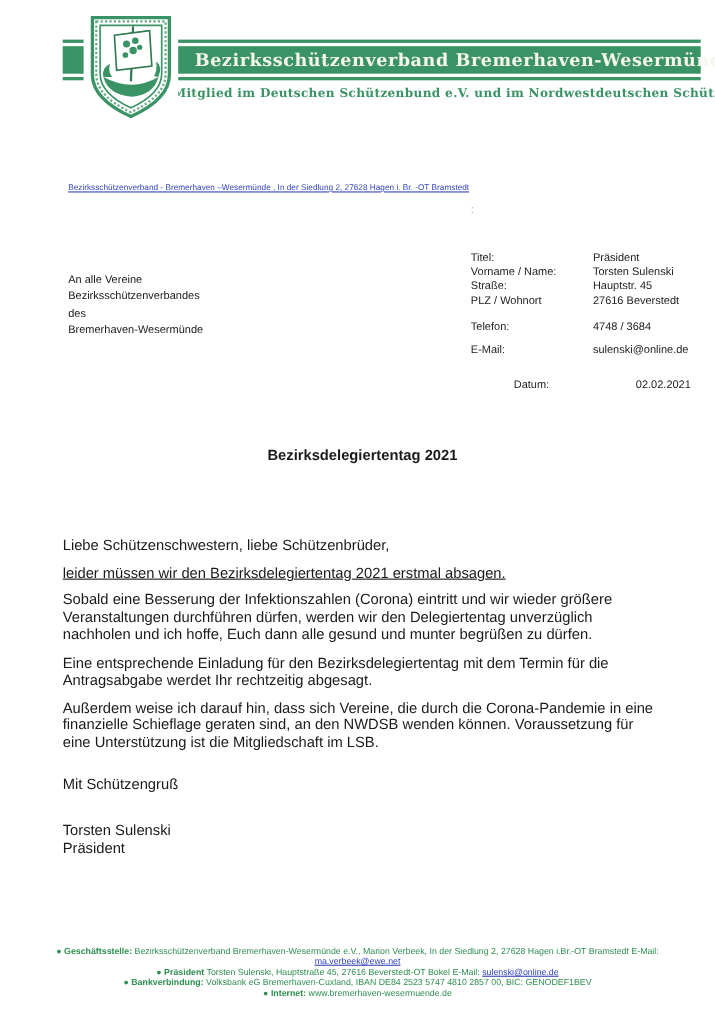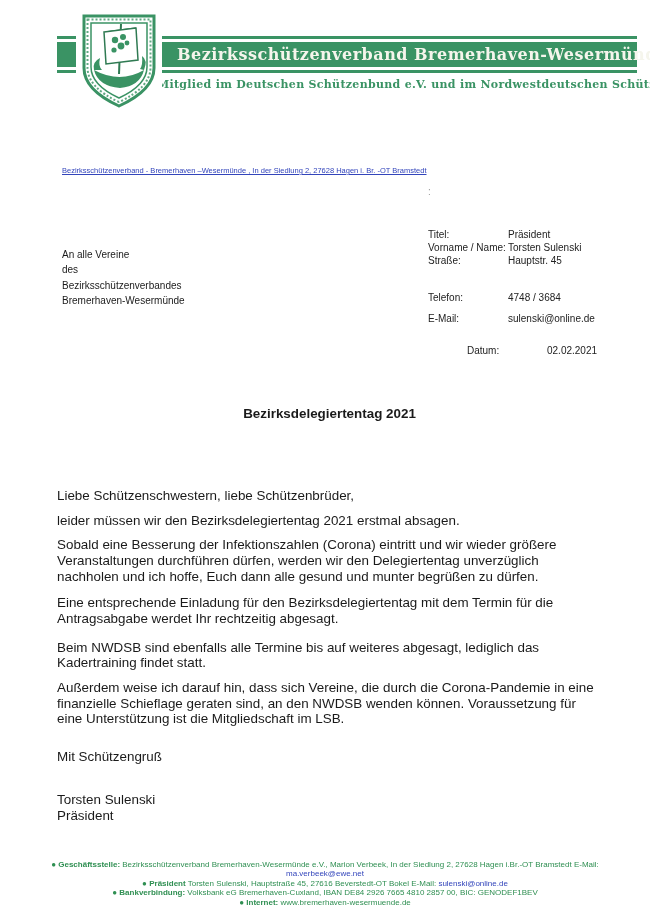--- a/index.html
+++ b/index.html
@@ -30,43 +30,43 @@
     text-decoration:underline;white-space:nowrap;cursor:pointer;text-align:right;
   }
   
   .recipient{position:absolute;left:62px;top:247px;font-size:10px;line-height:15.3px;}
   
   .info-colon{position:absolute;left:428px;top:186px;font-size:10px;color:#999;}
   .info{position:absolute;left:428px;width:210px;font-size:10px;color:#222;}
   .info.main{top:228px;}
   .info.contact{top:291px;}
   .info.date{top:344px;padding-left:39px;}
-  .info .row{display:flex;height:13px;line-height:13px;}
+  .info .row{display:flex;height:13px;line-height:13px;gap:31px;}
   .info.contact .row{margin-bottom:8px;}
   .info .lbl{width:80px;flex:none;}
   .info .val{flex:1;}
   
   .body{position:absolute;left:57px;top:406px;width:545px;font-size:13.4px;line-height:15.7px;}
   .subject{font-weight:bold;text-align:center;}
   .salutation{margin-top:66px;}
-  .p0{margin-top:10px;}
+  .p0{margin-top:10px;text-decoration:underline;}
   .p1{margin-top:8px;}
   .p2{margin-top:11px;}
   .p3{margin-top:13px;}
   .p4{margin-top:9px;}
   .closing{margin-top:22px;}
   .signature{margin-top:27px;}
   
   .footer{
     position:absolute;left:30px;top:860px;width:590px;text-align:center;
     font-size:8px;line-height:9.4px;color:#2f8f52;
   }
   .footer b{color:#2f8f52;}
   .footer .link,.sender{cursor:pointer;}
-  .footer .link{color:#3345bb;}
+  .footer .link{color:#3345bb;text-decoration:underline;}
 </style>
 </head>
 <body>
 
 <div class="page">
 
   <div class="rule top"></div>
   <div class="band">
     <span>Bezirksschützenverband Bremerhaven-Wesermünde e.V.</span>
   </div>
@@ -96,39 +96,43 @@
       <path d="M16,58 q26,14 50,0 q-4,16 -24,18 q-22,-2 -26,-18 Z" fill="#3a9364"></path>
       <path d="M16,58 q-2,-8 6,-12 q-2,8 2,12 Z" fill="#3a9364"></path>
       <path d="M66,58 q4,-10 -2,-14 q1,9 -2,13 Z" fill="#3a9364"></path>
     </svg>
   </div>
 
   <a class="sender">Bezirksschützenverband -  Bremerhaven –Wesermünde , In der Siedlung 2, 27628 Hagen i. Br. -OT Bramstedt</a>
 
   <div class="recipient">
     <div>An alle Vereine</div>
+    <div>Bezirksschützenverbandes</div>
     <div>des</div>
-    <div>Bezirksschützenverbandes</div>
     <div>Bremerhaven-Wesermünde</div>
   </div>
 
   <div class="info-colon">:</div>
 
   <div class="info main">
     <div class="row">
       <span class="lbl">Titel:</span>
       <span class="val">Präsident</span>
     </div>
     <div class="row">
       <span class="lbl">Vorname / Name:</span>
       <span class="val">Torsten Sulenski</span>
     </div>
     <div class="row">
       <span class="lbl">Straße:</span>
       <span class="val">Hauptstr. 45</span>
+    </div>
+    <div class="row">
+      <span class="lbl">PLZ / Wohnort</span>
+      <span class="val">27616 Beverstedt</span>
     </div>
   </div>
 
   <div class="info contact">
     <div class="row">
       <span class="lbl">Telefon:</span>
       <span class="val">4748 / 3684</span>
     </div>
     <div class="row">
       <span class="lbl">E-Mail:</span>
@@ -142,41 +146,40 @@
       <span class="val">02.02.2021</span>
     </div>
   </div>
 
   <div class="body">
     <div class="subject">Bezirksdelegiertentag 2021</div>
     <div class="salutation">Liebe Schützenschwestern, liebe Schützenbrüder,</div>
     <div class="p0">leider müssen wir den Bezirksdelegiertentag 2021 erstmal absagen.</div>
     <div class="p1">Sobald eine Besserung der Infektionszahlen (Corona) eintritt und wir wieder größere Veranstaltungen durchführen dürfen, werden wir den Delegiertentag unverzüglich nachholen und ich hoffe, Euch dann alle gesund und munter begrüßen zu dürfen.</div>
     <div class="p2">Eine entsprechende Einladung für den Bezirksdelegiertentag mit dem Termin für die Antragsabgabe werdet Ihr rechtzeitig abgesagt.</div>
-    <div class="p3">Beim NWDSB sind ebenfalls alle Termine bis auf weiteres abgesagt, lediglich das Kadertraining findet statt.</div>
     <div class="p4">Außerdem weise ich darauf hin, dass sich Vereine, die durch die Corona-Pandemie in eine finanzielle Schieflage geraten sind, an den NWDSB wenden können. Voraussetzung für eine Unterstützung ist die Mitgliedschaft im LSB.</div>
     <div class="closing">Mit Schützengruß</div>
     <div class="signature">
       <div>Torsten Sulenski</div>
       <div>Präsident</div>
     </div>
   </div>
 
   <div class="footer">
     <div>
       <span>●</span>
       <b>Geschäftsstelle:</b><span> Bezirksschützenverband Bremerhaven-Wesermünde e.V., Marion Verbeek, In der Siedlung 2, 27628 Hagen i.Br.-OT Bramstedt E-Mail: </span><a class="link">ma.verbeek@ewe.net</a>
     </div>
     <div>
       <span>●</span>
       <b>Präsident</b><span> Torsten Sulenski, Hauptstraße 45, 27616 Beverstedt-OT Bokel E-Mail: </span><a class="link">sulenski@online.de</a>
     </div>
     <div>
       <span>●</span>
-      <b>Bankverbindung:</b><span> Volksbank eG Bremerhaven-Cuxland, IBAN DE84 2926 7665 4810 2857 00, BIC: GENODEF1BEV</span><a class="link"></a>
+      <b>Bankverbindung:</b><span> Volksbank eG Bremerhaven-Cuxland, IBAN DE84 2523 5747 4810 2857 00, BIC: GENODEF1BEV</span><a class="link"></a>
     </div>
     <div>
       <span>●</span>
       <b>Internet:</b><span> www.bremerhaven-wesermuende.de</span><a class="link"></a>
     </div>
   </div>
 
 </div>
 
 </body></html>

